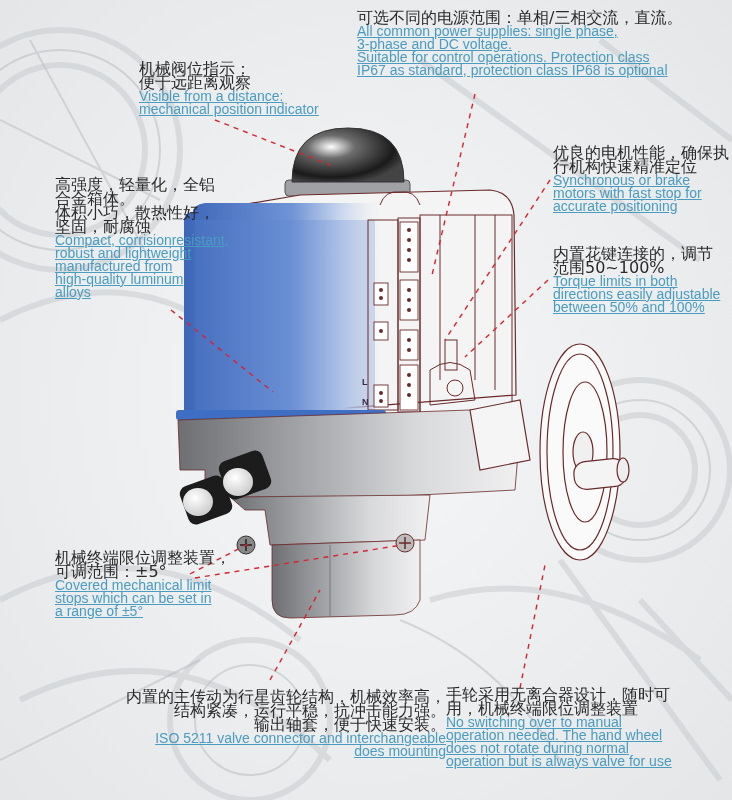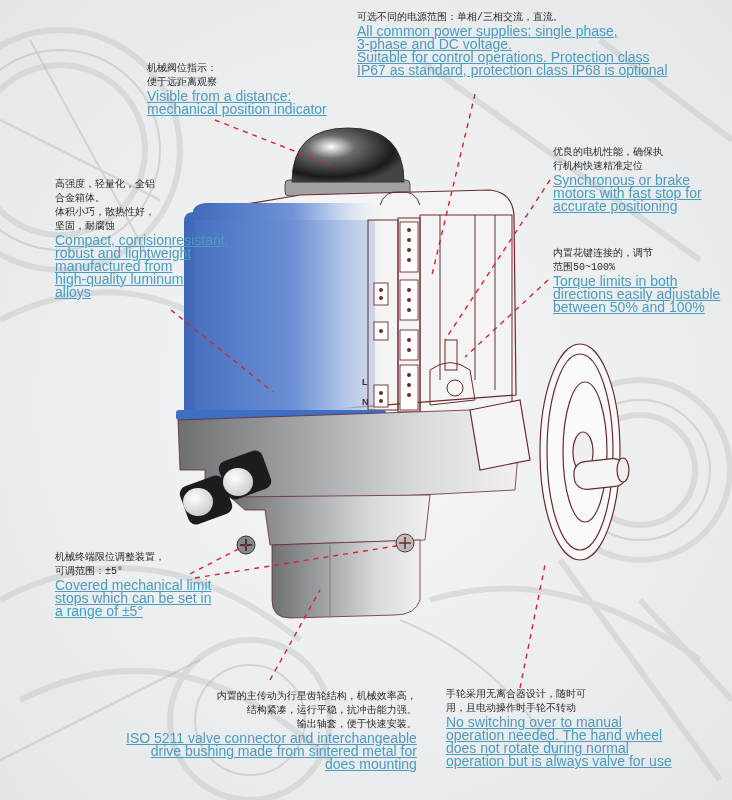--- a/index.html
+++ b/index.html
@@ -4,21 +4,21 @@
 <style>
   html, body { margin:0; padding:0; }
   body {
     width:732px; height:800px; position:relative; overflow:hidden;
     background:#f1f2f3;
     font-family:"DejaVu Sans", "Liberation Sans", sans-serif;
   }
   
   .bg { position:absolute; inset:0; }
   .callout { position:absolute; font-size:11px; line-height:13.6px; }
-  .callout .cn { color:#2a2a2a; font-size:10px; line-height:14px;font-family:Liberation Mono, monospace; }
+  .callout .cn { color:#2a2a2a; font-size:16px; line-height:14px; }
   .callout .en { color:#4a9cc0; font-size:14px; line-height:13px; font-family:"Liberation Sans", sans-serif;text-decoration:underline; }
   .line { display:block; white-space:nowrap; }
   svg.overlay { position:absolute; left:0; top:0; }
 </style>
 </head>
 <body>
 
 <svg class="bg" width="732" height="800" viewBox="0 0 732 800">
   <defs>
     <radialGradient id="vign" cx="50%" cy="50%" r="70%">
@@ -182,21 +182,21 @@
 </svg>
 
 <div class="callout" style="left:357px; top:11px;">
   <span class="line cn">可选不同的电源范围：单相/三相交流，直流。</span>
   <span class="line en">All common power supplies: single phase,</span>
   <span class="line en">3-phase and DC voltage.</span>
   <span class="line en">Suitable for control operations. Protection class</span>
   <span class="line en">IP67 as standard, protection class IP68 is optional</span>
 </div>
 
-<div class="callout" style="left:139px; top:62px;margin-left:8px;">
+<div class="callout" style="left:139px; top:62px;">
   <span class="line cn">机械阀位指示：</span>
   <span class="line cn">便于远距离观察</span>
   <span class="line en">Visible from a distance:</span>
   <span class="line en">mechanical position indicator</span>
 </div>
 
 <div class="callout" style="left:55px; top:178px;">
   <span class="line cn">高强度，轻量化，全铝</span>
   <span class="line cn">合金箱体。</span>
   <span class="line cn">体积小巧，散热性好，</span>
@@ -230,24 +230,23 @@
   <span class="line en">Covered mechanical limit</span>
   <span class="line en">stops which can be set in</span>
   <span class="line en">a range of ±5°</span>
 </div>
 
 <div class="callout" style="left:126px; top:690px;text-align:right;">
   <span class="line cn">内置的主传动为行星齿轮结构，机械效率高，</span>
   <span class="line cn">结构紧凑，运行平稳，抗冲击能力强。</span>
   <span class="line cn">输出轴套，便于快速安装。</span>
   <span class="line en">ISO 5211 valve connector and interchangeable</span>
-  <span class="line en">drive bushing made from sintered metal for</span>
   <span class="line en">does mounting</span>
 </div>
 
 <div class="callout" style="left:446px; top:688px;">
   <span class="line cn">手轮采用无离合器设计，随时可</span>
-  <span class="line cn">用，且电动操作时手轮不转动</span>
+  <span class="line cn">用，机械终端限位调整装置</span>
   <span class="line en">No switching over to manual</span>
   <span class="line en">operation needed. The hand wheel</span>
   <span class="line en">does not rotate during normal</span>
   <span class="line en">operation but is always valve for use</span>
 </div>
 
 </body></html>

